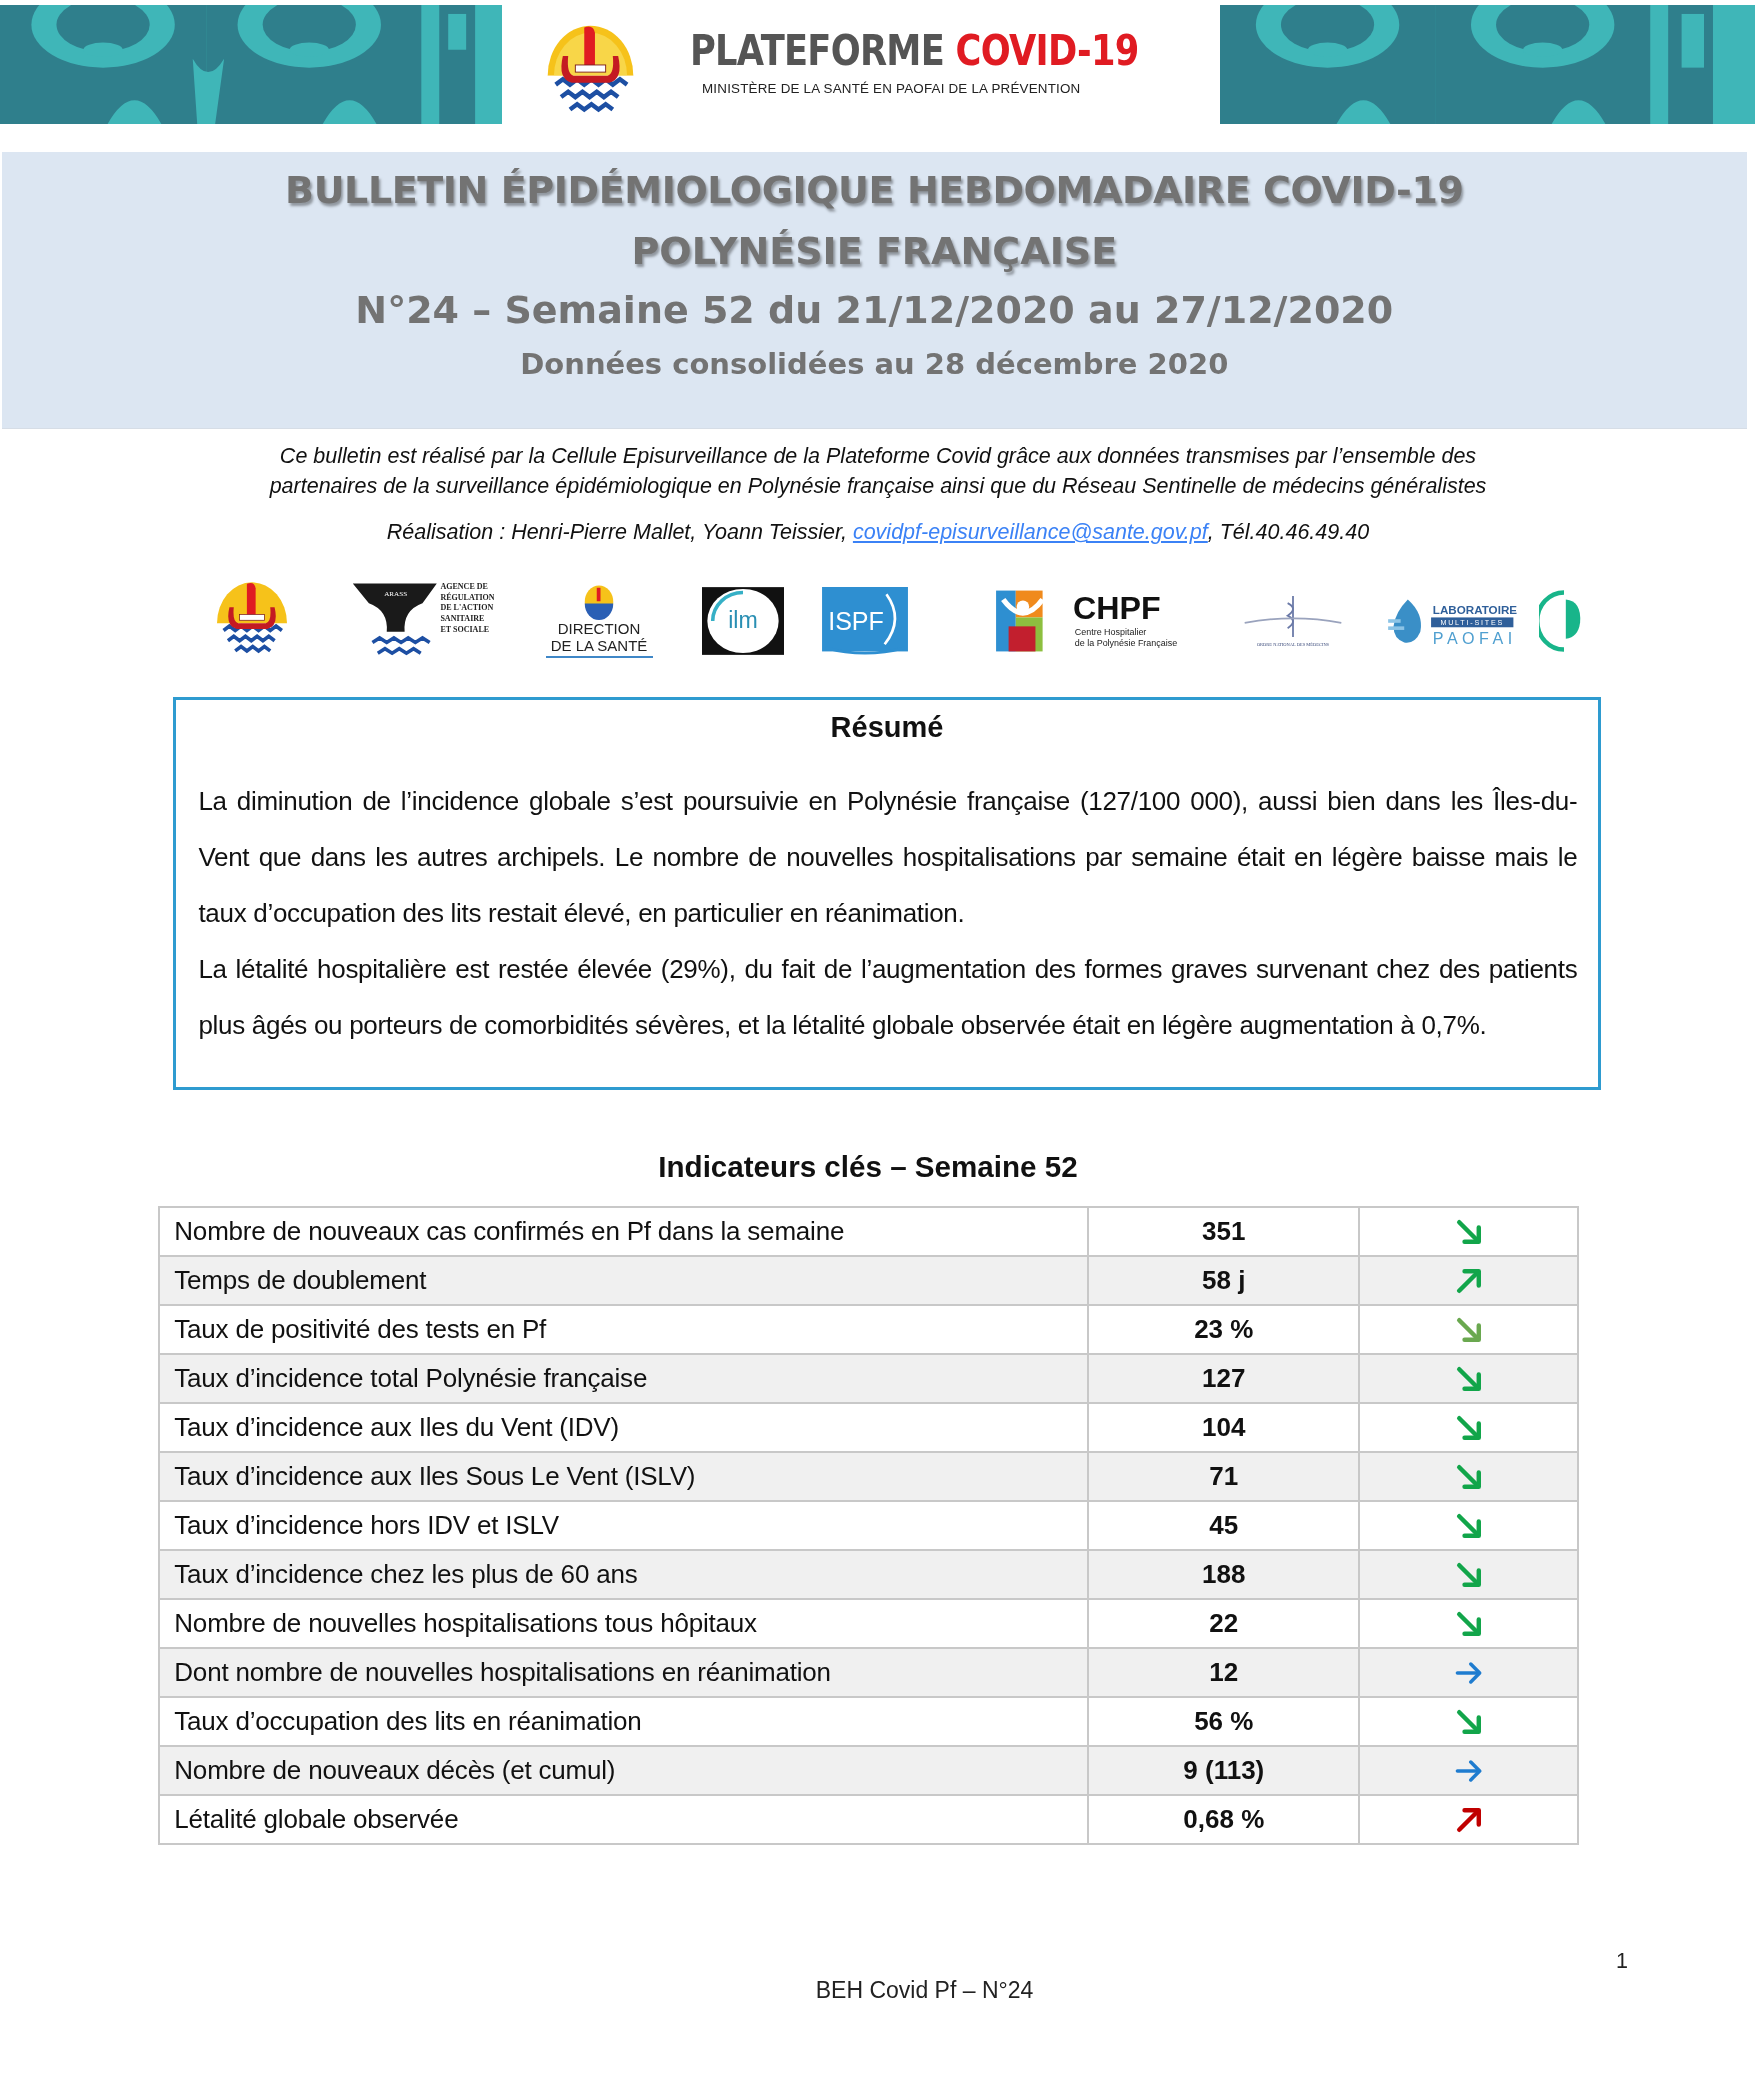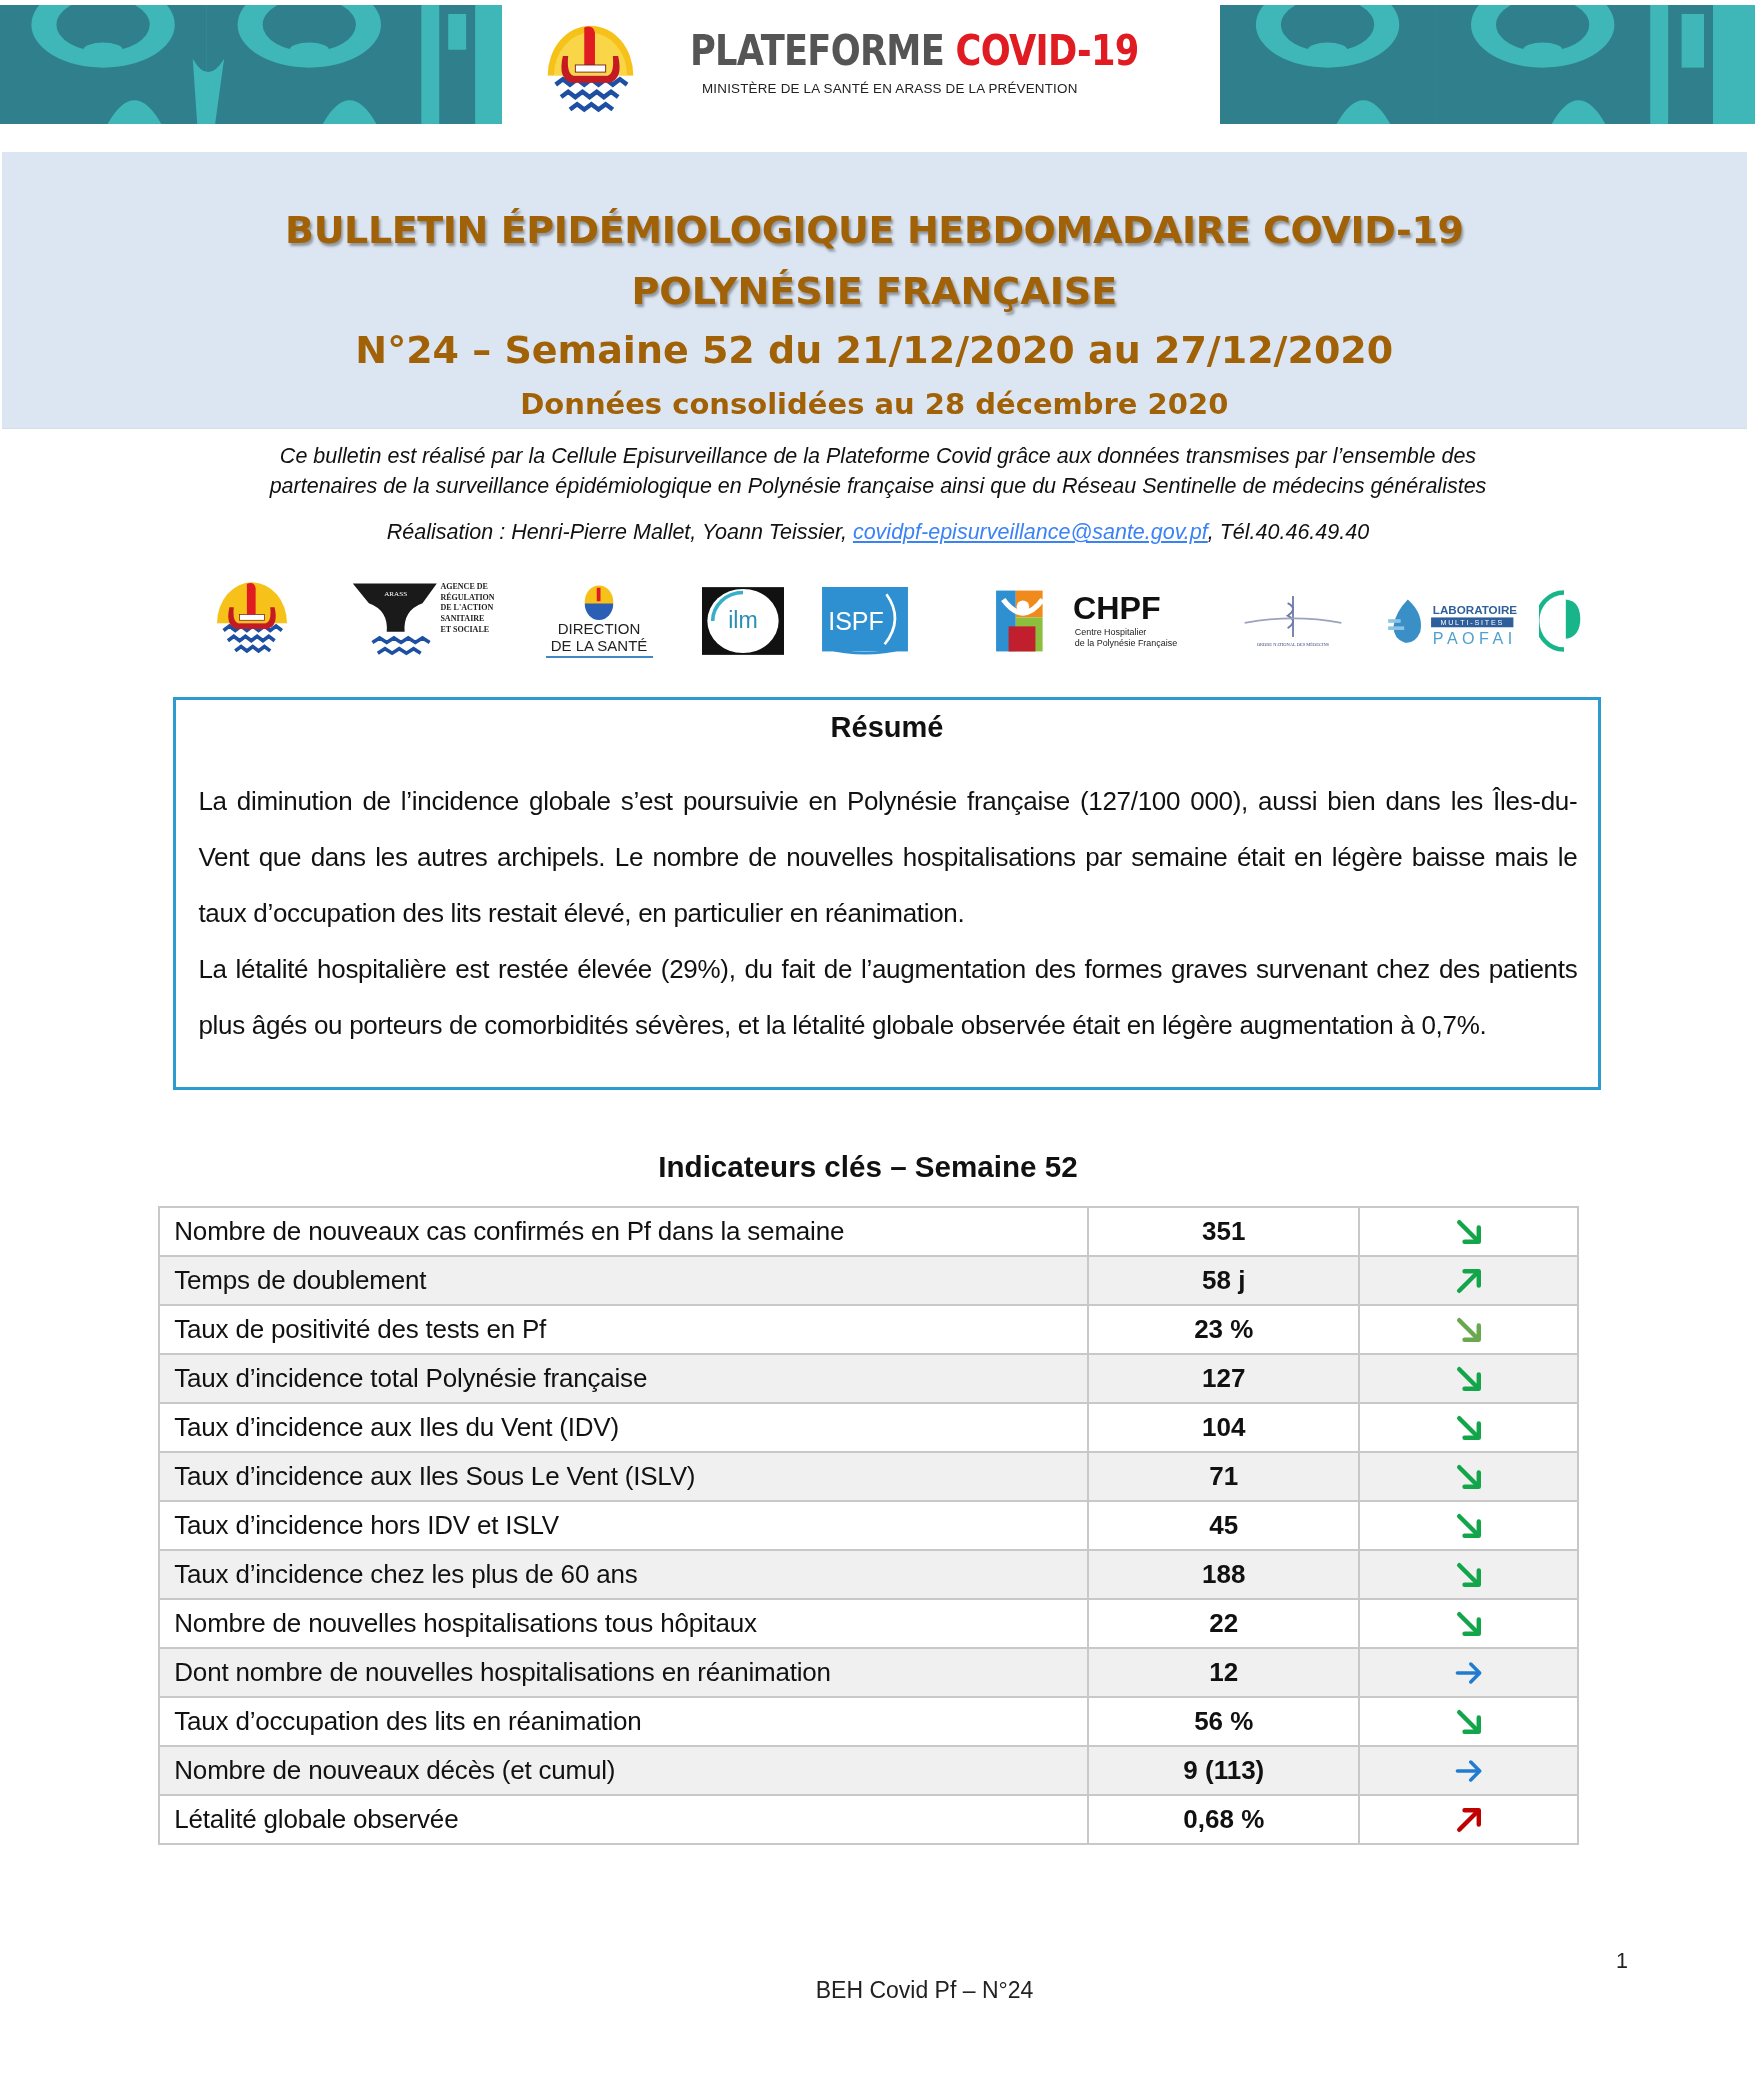--- a/index.html
+++ b/index.html
@@ -18,21 +18,21 @@
                  transform-origin: left top; white-space: nowrap; }
   .brand-title .grey { color: #555555; }
   .brand-title .red { color: #e01b22; }
   .brand-sub { position: absolute; left: 702px; top: 81px; font-size: 13.4px; color: #222;
                letter-spacing: 0.2px; white-space: nowrap; }
 
   
   .title-box { position: absolute; left: 1.8px; top: 152px; width: 1745px; height: 276px;
                background: #dce6f2; border-bottom: 1.8px solid #d6dde6; }
   .title-box .line { position: absolute; left: 0; width: 100%; text-align: center; font-weight: bold;
-                     color: #a16207; font-family: "DejaVu Sans", sans-serif; margin-top: 40px; }
+                     color: #737373; font-family: "DejaVu Sans", sans-serif; }
   .title-box .l1 { top: 16px; font-size: 38px; text-shadow: 1.8px 2.7px 2.7px rgba(0,0,0,0.35); letter-spacing: -0.4px; }
   .title-box .l2 { top: 77px; font-size: 38px; text-shadow: 1.8px 2.7px 2.7px rgba(0,0,0,0.35); }
   .title-box .l3 { top: 136px; font-size: 38px; }
   .title-box .l4 { top: 195px; font-size: 29px; }
 
   
   .intro { position: absolute; left: 90px; width: 1576px; text-align: center; font-style: italic;
            font-size: 21.5px; line-height: 29.6px; color: #111; }
   .intro.p1 { top: 442px; }
   .intro.p2 { top: 518px; }
@@ -112,21 +112,21 @@
     <path d="M28 100 l8 -6 l8 6 l8 -6 l8 6 l8 -6 l8 6" stroke="#1d4fa3" stroke-width="5" fill="none"></path>
     <path d="M44 8 Q54 4 56 14 L56 52 L44 52 Z" fill="#e01b22"></path>
     <path d="M20 40 Q14 66 30 70 L72 70 Q88 66 82 40 L76 40 Q78 60 70 62 L32 62 Q24 60 26 40 Z" fill="#c41a22"></path>
     <rect x="34" y="50" width="34" height="8" fill="#ffffff" stroke="#7a1a1a" stroke-width="1"></rect>
   </svg>
 </div>
 <div class="brand-title">
   <span class="grey">PLATEFORME</span>
   <span class="red">COVID-19</span>
 </div>
-<div class="brand-sub">MINISTÈRE DE LA SANTÉ EN ARASS DE LA PRÉVENTION</div>
+<div class="brand-sub">MINISTÈRE DE LA SANTÉ EN PAOFAI DE LA PRÉVENTION</div>
 
 <div class="title-box">
   <div class="line l1">BULLETIN ÉPIDÉMIOLOGIQUE HEBDOMADAIRE COVID-19</div>
   <div class="line l2">POLYNÉSIE FRANÇAISE</div>
   <div class="line l3">N°24 – Semaine 52 du 21/12/2020 au 27/12/2020</div>
   <div class="line l4">Données consolidées au 28 décembre 2020</div>
 </div>
 
 <div class="intro p1">
   <div>Ce bulletin est réalisé par la Cellule Episurveillance de la Plateforme Covid grâce aux données transmises par l’ensemble des</div>

